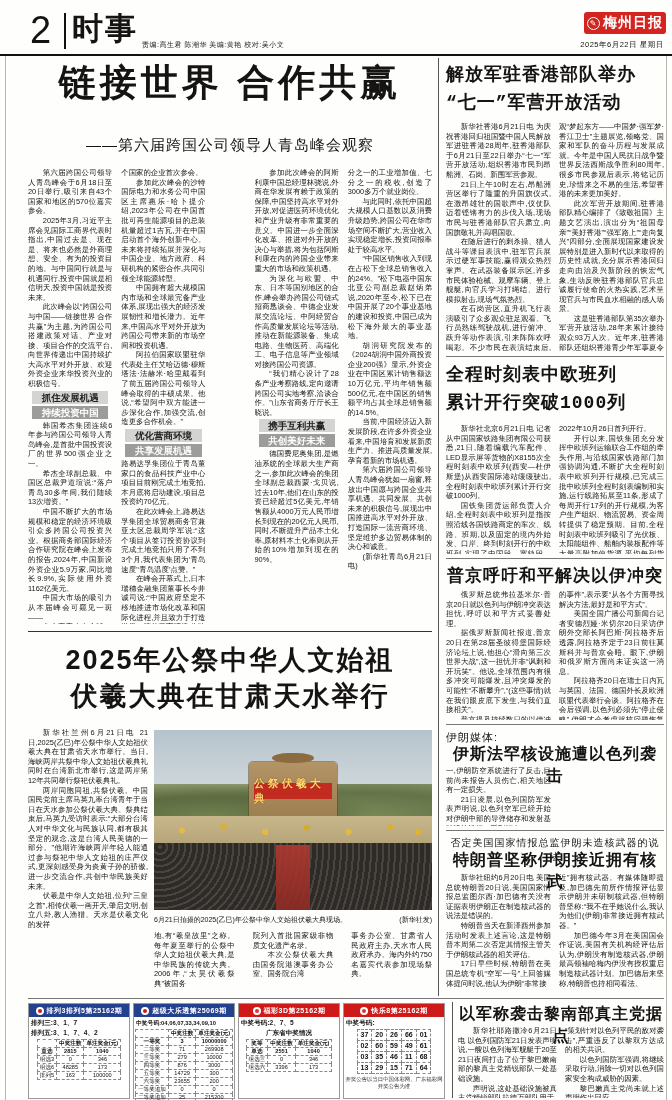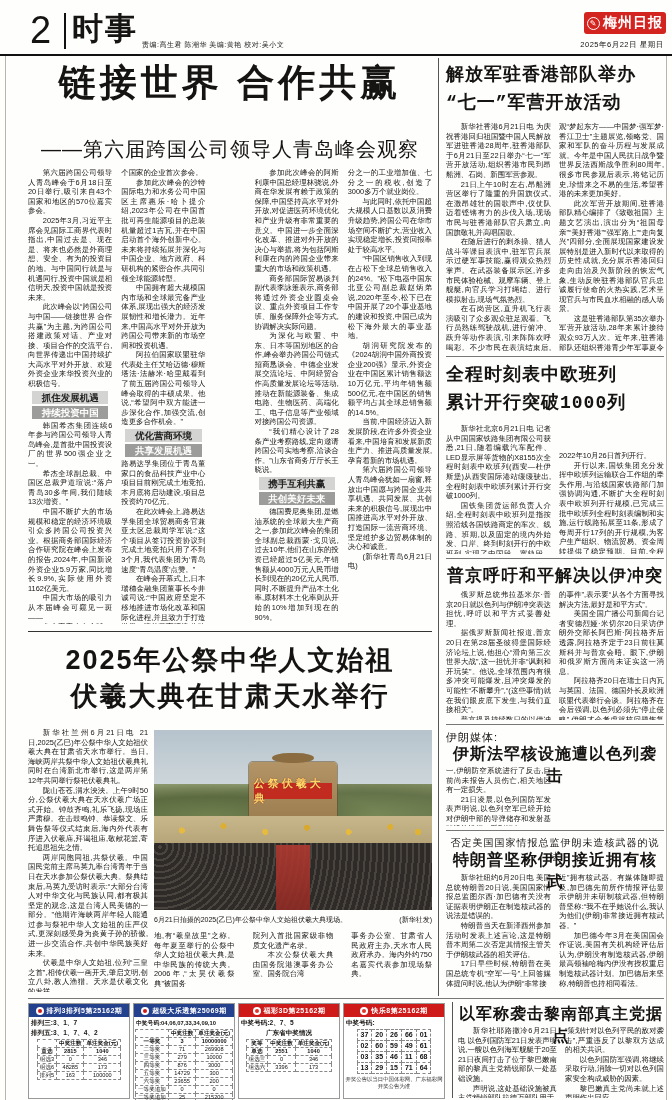--- a/index.html
+++ b/index.html
@@ -19,21 +19,21 @@
   .dateline{font-size:7.5px;color:#111;letter-spacing:.5px;}
   .toprule{height:2px;background:#111;}
   .vrule{width:1px;background:#555;}
   .hrule{height:1px;background:#777;}
   .hrule-strong{height:1px;background:#333;}
   
   .headline-xl{font-size:37px;font-weight:bold;text-align:center;letter-spacing:4px;line-height:1.15;}
   .headline-l{font-size:27px;font-weight:bold;text-align:center;letter-spacing:2px;line-height:1.35;}
   .headline-m{font-size:18px;font-weight:bold;text-align:left;letter-spacing:1px;line-height:1.55;font-family:Liberation Mono, monospace;}
   .headline-s{font-size:16px;font-weight:bold;text-align:center;letter-spacing:1px;line-height:1.4;}
-  .subtitle{font-size:20px;text-align:center;letter-spacing:1px;}
+  .subtitle{font-size:15px;text-align:center;letter-spacing:1px;}
   .kicker{font-size:10.5px;letter-spacing:1px;}
   .cols{display:flex;overflow:hidden;}
   .col{overflow:hidden;text-align:justify;}
   .para{margin:0;text-indent:2em;font-size:7.4px;line-height:9.6px;}
   .cont .para:first-child{text-indent:0;}
   .sub{text-align:center;font-weight:bold;font-size:9.5px;line-height:13px;margin:2px 4px;}
   .sub1{background:#d4d4d2;color:#222;}
   .sub2{background:#9c9c9a;color:#fff;}
   
   .photo{overflow:hidden;background:linear-gradient(#b6c3cc 0%,#cdd6da 30%,#d8dcdc 45%);}
@@ -135,21 +135,20 @@
       <div class="sub sub2">共享发展机遇</div>
       <div>
           <p class="para">路易达孚集团位于青岛董家口的食品科技产业中心项目目前刚完成土地竞拍,本月底将启动建设,项目总投资约70亿元。</p>
           <p class="para">在此次峰会上,路易达孚集团全球贸易商务官兼亚太区总裁周学军说:“这个项目从签订投资协议到完成土地竞拍只用了不到3个月,我代表集团为‘青岛速度’‘青岛温度’点赞。”</p>
           <p class="para">在峰会开幕式上,日本瑞穗金融集团董事长今井诚司说:“中国政府坚定不移地推进市场化改革和国际化进程,并且致力于打造世界一流的营商环境,为跨国公司投资发展提供了广阔空间。”</p>
         </div>
     </div>
     <div class="col" style="width:94px;margin-left:40px;">
       <div>
           <p class="para">参加此次峰会的阿斯利康中国总经理林骁说,外商在华发展有赖于政策的保障,中国坚持高水平对外开放,对促进医药环境优化和产业升级有非常重要的意义。中国进一步全面深化改革、推进对外开放的决心与举措,将为包括阿斯利康在内的跨国企业带来重大的市场和政策机遇。</p>
-          <p class="para">商务部国际贸易谈判副代表李詠箑表示,商务部将通过外资企业圆桌会议、重点外资项目工作专班、服务保障外企等方式,协调解决实际问题。</p>
           <p class="para">为深化与欧盟、中东、日本等国别地区的合作,峰会举办跨国公司链式招商恳谈会、中德企业发展交流论坛、中阿经贸合作高质量发展论坛等活动,推动在新能源装备、集成电路、生物医药、高端化工、电子信息等产业领域对接跨国公司资源。</p>
           <p class="para">“我们精心设计了28条产业考察路线,定向邀请跨国公司实地考察,洽谈合作。”山东省商务厅厅长王晓说。</p>
         </div>
       <div class="sub sub1">携手互利共赢</div>
       <div class="sub sub2">共创美好未来</div>
       <div>
           <p class="para">德国费尼奥集团,是燃油系统的全球最大生产商之一,参加此次峰会的集团全球副总裁西蒙·戈贝说,过去10年,他们在山东的投资已经超过5亿美元,年销售额从4000万元人民币增长到现在的20亿元人民币,同时,不断提升产品本土化率,原材料本土化率则从开始的10%增加到现在的90%。</p>
         </div>
     </div>
     <div class="col cont" style="width:94px;">
@@ -168,21 +167,20 @@
   <div class="abs hrule-strong" style="left:28px;top:631px;width:404px;"></div>
 
   <div class="abs headline-l" style="left:28px;top:642px;width:404px;">
     <div>2025年公祭中华人文始祖</div>
     <div>伏羲大典在甘肃天水举行</div>
   </div>
 
   <div class="abs col" style="left:28px;top:728px;width:120px;height:264px;">
     <div>
         <p class="para">新华社兰州6月21日电 21日,2025(乙巳)年公祭中华人文始祖伏羲大典在甘肃省天水市举行。当日,海峡两岸共祭中华人文始祖伏羲典礼同时在台湾新北市举行,这是两岸第12年共同举行祭祀伏羲典礼。</p>
-        <p class="para">陇山苍苍,渭水泱泱。上午9时50分,公祭伏羲大典在天水伏羲广场正式开始。钟鼓齐鸣,礼乐飞扬,现场庄严肃穆。在击鼓鸣钟、恭读祭文、乐舞告祭等仪式结束后,海内外代表有序进入伏羲庙,拜谒祖庙,敬献花篮,寄托追思祖先之情。</p>
         <p class="para">两岸同胞同祖,共祭伏羲。中国国民党前主席马英九率台湾青年于当日在天水参加公祭伏羲大典。祭典结束后,马英九受访时表示:“大部分台湾人对中华文化与民族认同,都有极其坚定的观念,这是台湾人民美德的一部分。”他期许海峡两岸年轻人能通过参与祭祀中华人文始祖的庄严仪式,更深刻感受身为炎黄子孙的骄傲,进一步交流合作,共创中华民族美好未来。</p>
         <p class="para">伏羲是中华人文始祖,位列“三皇之首”,相传伏羲一画开天,肇启文明,创立八卦,教人渔猎。天水是伏羲文化的发祥</p>
       </div>
   </div>
 
   <div class="abs photo" style="left:154px;top:730px;width:278px;height:180px;">
     <div class="ph-hills"></div>
     <div class="ph-monument">
       <div class="ph-roof"></div>
       <div class="ph-banner">公祭伏羲大典</div>
@@ -244,21 +242,21 @@
     <div>全程时刻表中欧班列</div>
     <div>累计开行突破1000列</div>
   </div>
   <div class="abs cols" style="left:446px;top:424px;width:218px;height:130px;gap:8px;">
     <div class="col" style="width:105px;">
         <div>
           <p class="para">新华社北京6月21日电 记者从中国国家铁路集团有限公司获悉,21日,随着编载汽车配件、LED显示屏等货物的X8155次全程时刻表中欧班列(西安—杜伊斯堡)从西安国际港站缓缓驶出,全程时刻表中欧班列累计开行突破1000列。</p>
           <p class="para">国铁集团货运部负责人介绍,全程时刻表中欧班列是指按照沿线各国铁路商定的车次、线路、班期,以及固定的境内外始发、口岸、终到时刻开行的中欧班列,实现了中国段、宽轨段、欧洲段中欧班列运行时刻表贯通,</p>
         </div>
       </div>
-    <div class="col cont" style="width:105px;margin-top:27px;">
+    <div class="col cont" style="width:105px;">
         <div class="cont">
           <p class="para">2022年10月26日首列开行。</p>
           <p class="para">开行以来,国铁集团充分发挥中欧班列运输联合工作组的牵头作用,与沿线国家铁路部门加强协调沟通,不断扩大全程时刻表中欧班列开行规模,已完成三批中欧班列全程时刻表编制和实施,运行线路拓展至11条,形成了每周开行17列的开行规模,为客户生产组织、物流贸易、资金周转提供了稳定预期。目前,全程时刻表中欧班列吸引了光伏板、太阳能组件、船舶内装板配件等大量高附加值货源,平均每列货值较其他班列高约41%,发运货物累计超9.8万标箱。</p>
         </div>
       </div>
   </div>
 
   <div class="abs hrule" style="left:446px;top:558px;width:218px;"></div>
 
   <div class="abs headline-s" style="left:446px;top:564px;width:218px;font-size:17px;">普京呼吁和平解决以伊冲突</div>

